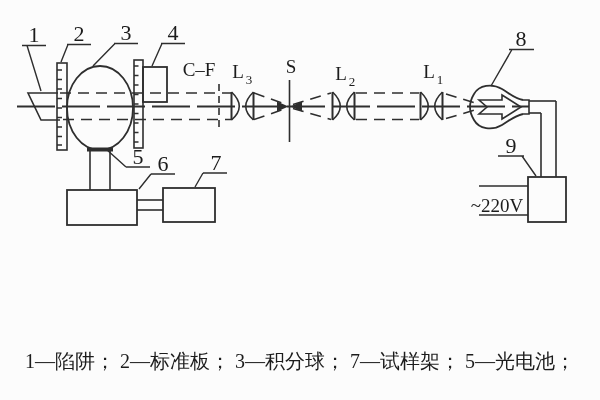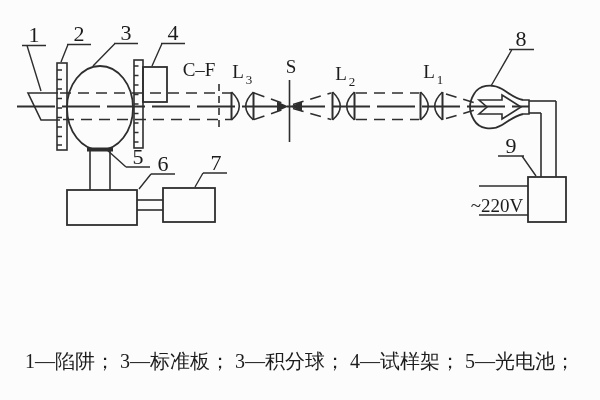--- a/index.html
+++ b/index.html
@@ -152,18 +152,18 @@
       <text class="optic-label" x="291" y="73">S</text>
       <text class="optic-label" x="341" y="80">L</text>
       <text class="optic-sub" x="352" y="86">2</text>
       <text class="optic-label" x="429" y="78">L</text>
       <text class="optic-sub" x="440" y="84">1</text>
       <text class="volt-label" x="497" y="212">~220V</text>
     </g>
   </svg>
 
   <div class="legend">
-    <div>1—陷阱； 3—标准板； 3—积分球； 4—试样架； 5—光电池；</div>
+    <div>1—陷阱； 2—标准板； 3—积分球； 7—试样架； 5—光电池；</div>
     
     
   </div>
 
 </div>
 
 </body></html>

